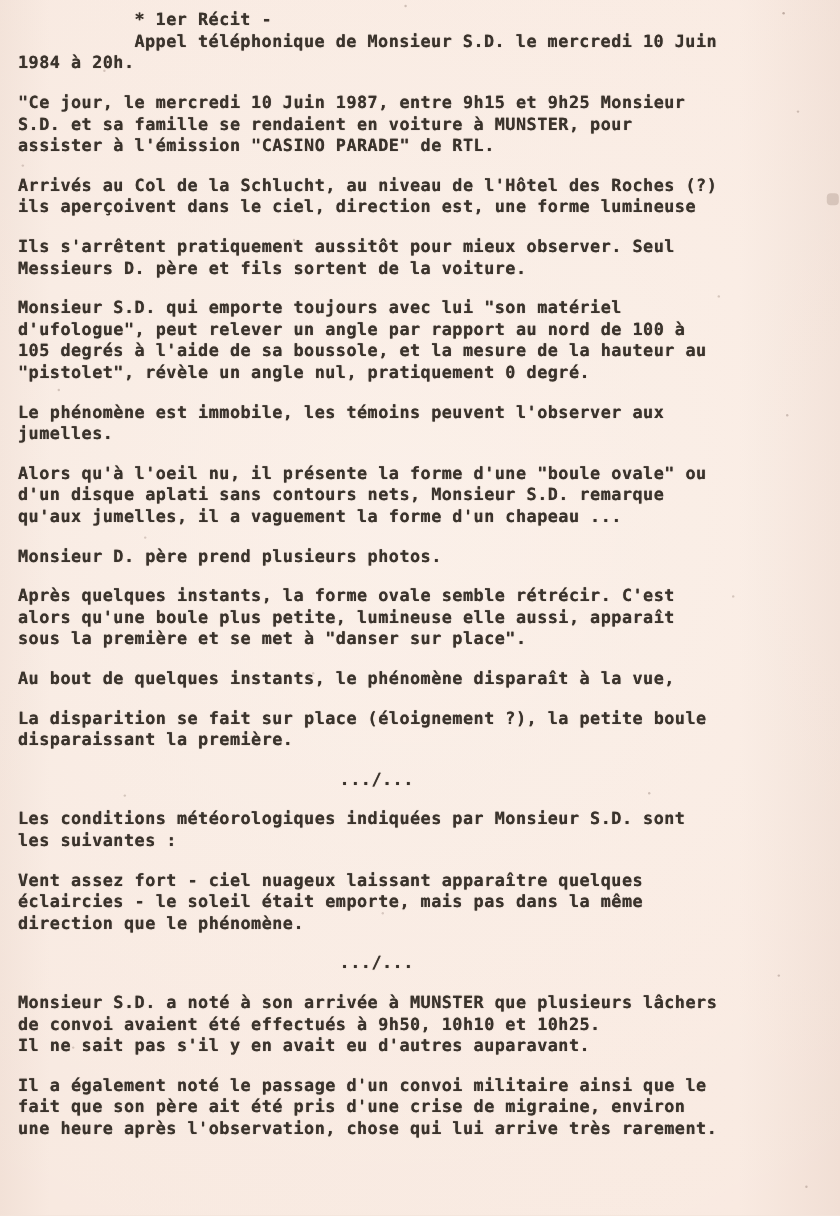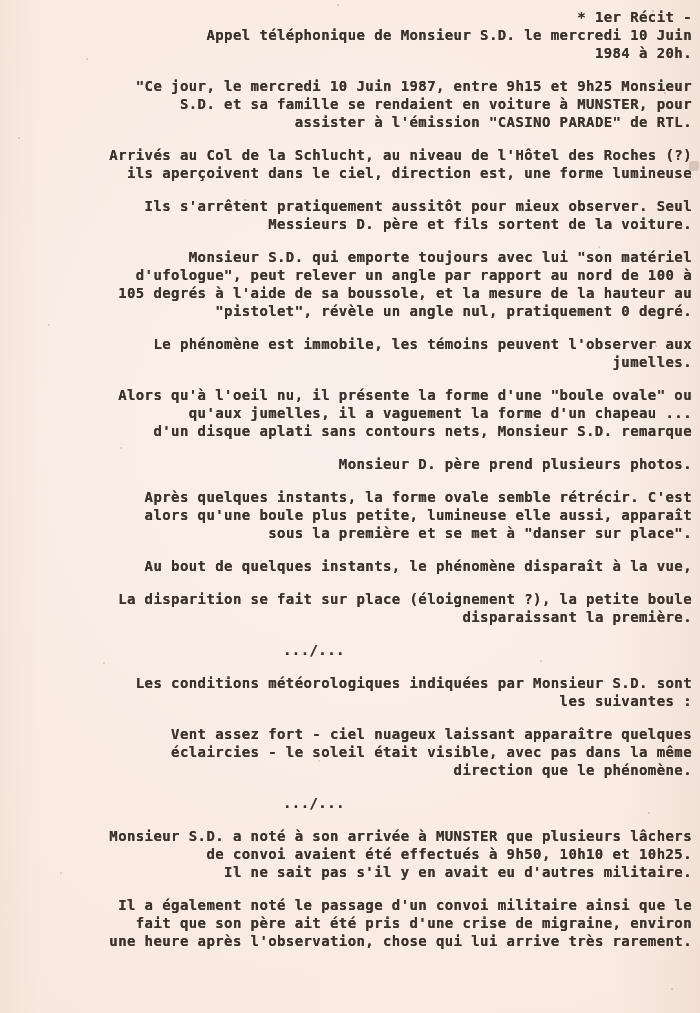--- a/index.html
+++ b/index.html
@@ -56,21 +56,20 @@
       648px 812px 0 rgba(110,85,75,0.30),
       60px 872px 0 rgba(110,85,75,0.26),
       419px 938px 0 rgba(110,85,75,0.25),
       671px 988px 0 rgba(110,85,75,0.30);
   }
   .doc {
     padding: 8px 8px 0 15px;
   }
   .para {
     margin: 0 0 15px 0;
-    text-align: right;
   }
   .line {
     display: block;
     line-height: 18px;
     white-space: pre;
   }
   .line.indent {
     padding-left: 97px;
   }
   .separator {
@@ -108,22 +107,22 @@
         <span class="line">d'ufologue", peut relever un angle par rapport au nord de 100 à</span>
         <span class="line">105 degrés à l'aide de sa boussole, et la mesure de la hauteur au</span>
         <span class="line">"pistolet", révèle un angle nul, pratiquement 0 degré.</span>
       </p>
       <p class="para">
         <span class="line">Le phénomène est immobile, les témoins peuvent l'observer aux</span>
         <span class="line">jumelles.</span>
       </p>
       <p class="para">
         <span class="line">Alors qu'à l'oeil nu, il présente la forme d'une "boule ovale" ou</span>
+        <span class="line">d'un disque aplati sans contours nets, Monsieur S.D. remarque</span>
         <span class="line">qu'aux jumelles, il a vaguement la forme d'un chapeau ...</span>
-        <span class="line">d'un disque aplati sans contours nets, Monsieur S.D. remarque</span>
       </p>
       <p class="para">
         <span class="line">Monsieur D. père prend plusieurs photos.</span>
       </p>
       <p class="para">
         <span class="line">Après quelques instants, la forme ovale semble rétrécir. C'est</span>
         <span class="line">alors qu'une boule plus petite, lumineuse elle aussi, apparaît</span>
         <span class="line">sous la première et se met à "danser sur place".</span>
       </p>
       <p class="para">
@@ -133,28 +132,28 @@
         <span class="line">La disparition se fait sur place (éloignement ?), la petite boule</span>
         <span class="line">disparaissant la première.</span>
       </p>
       <p class="separator">.../...</p>
       <p class="para">
         <span class="line">Les conditions météorologiques indiquées par Monsieur S.D. sont</span>
         <span class="line">les suivantes :</span>
       </p>
       <p class="para">
         <span class="line">Vent assez fort - ciel nuageux laissant apparaître quelques</span>
-        <span class="line">éclaircies - le soleil était visible, avec pas dans la même</span>
+        <span class="line">éclaircies - le soleil était emporte, mais pas dans la même</span>
         <span class="line">direction que le phénomène.</span>
       </p>
       <p class="separator">.../...</p>
       <p class="para">
         <span class="line">Monsieur S.D. a noté à son arrivée à MUNSTER que plusieurs lâchers</span>
         <span class="line">de convoi avaient été effectués à 9h50, 10h10 et 10h25.</span>
-        <span class="line">Il ne sait pas s'il y en avait eu d'autres militaire.</span>
+        <span class="line">Il ne sait pas s'il y en avait eu d'autres auparavant.</span>
       </p>
       <p class="para">
         <span class="line">Il a également noté le passage d'un convoi militaire ainsi que le</span>
         <span class="line">fait que son père ait été pris d'une crise de migraine, environ</span>
         <span class="line">une heure après l'observation, chose qui lui arrive très rarement.</span>
       </p>
     </div>
 </div>
 
 </body></html>

